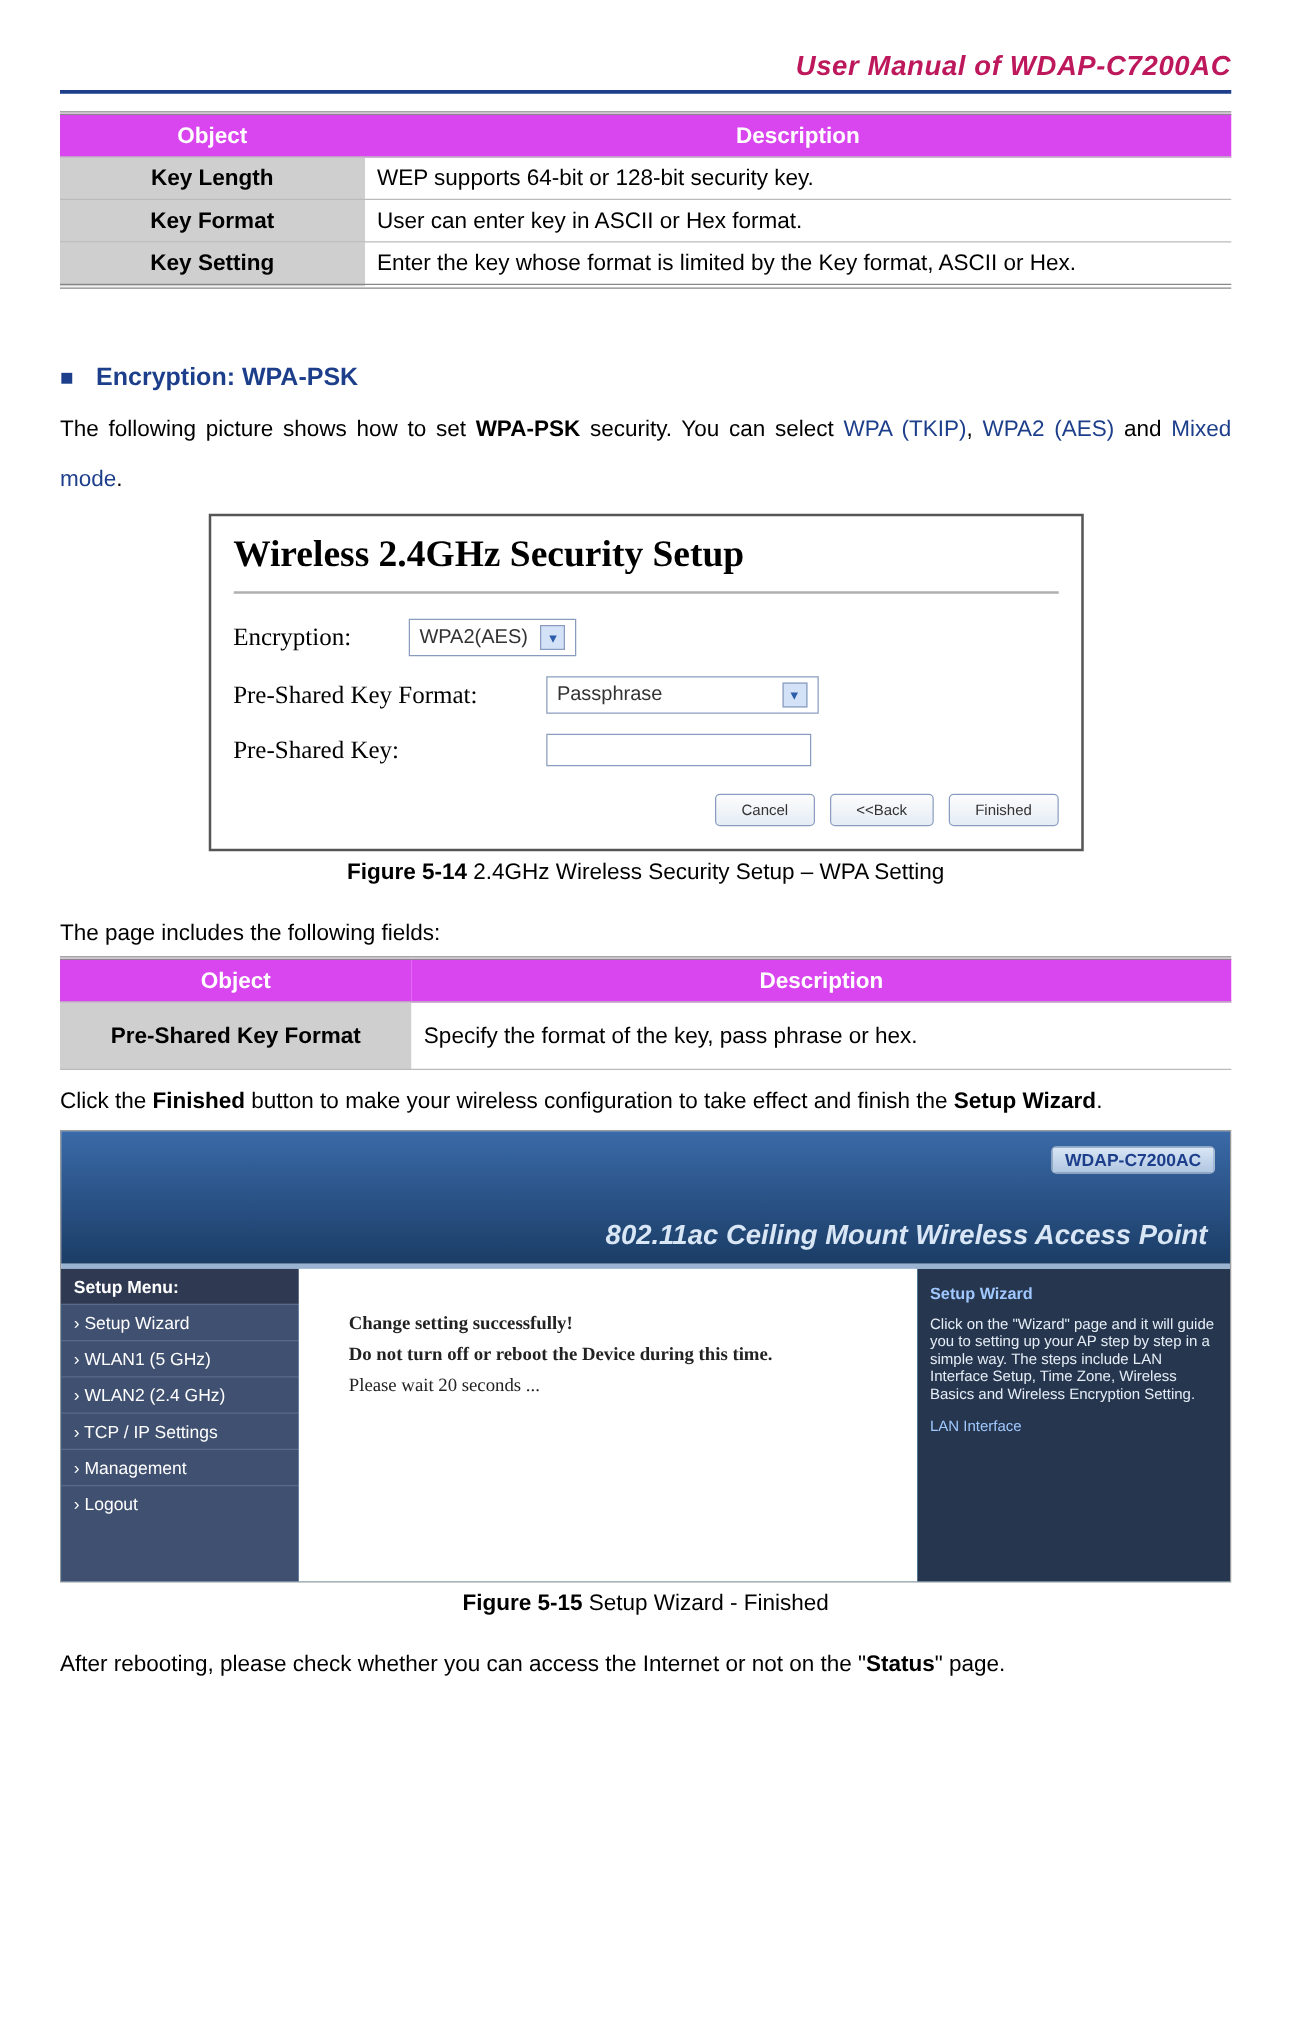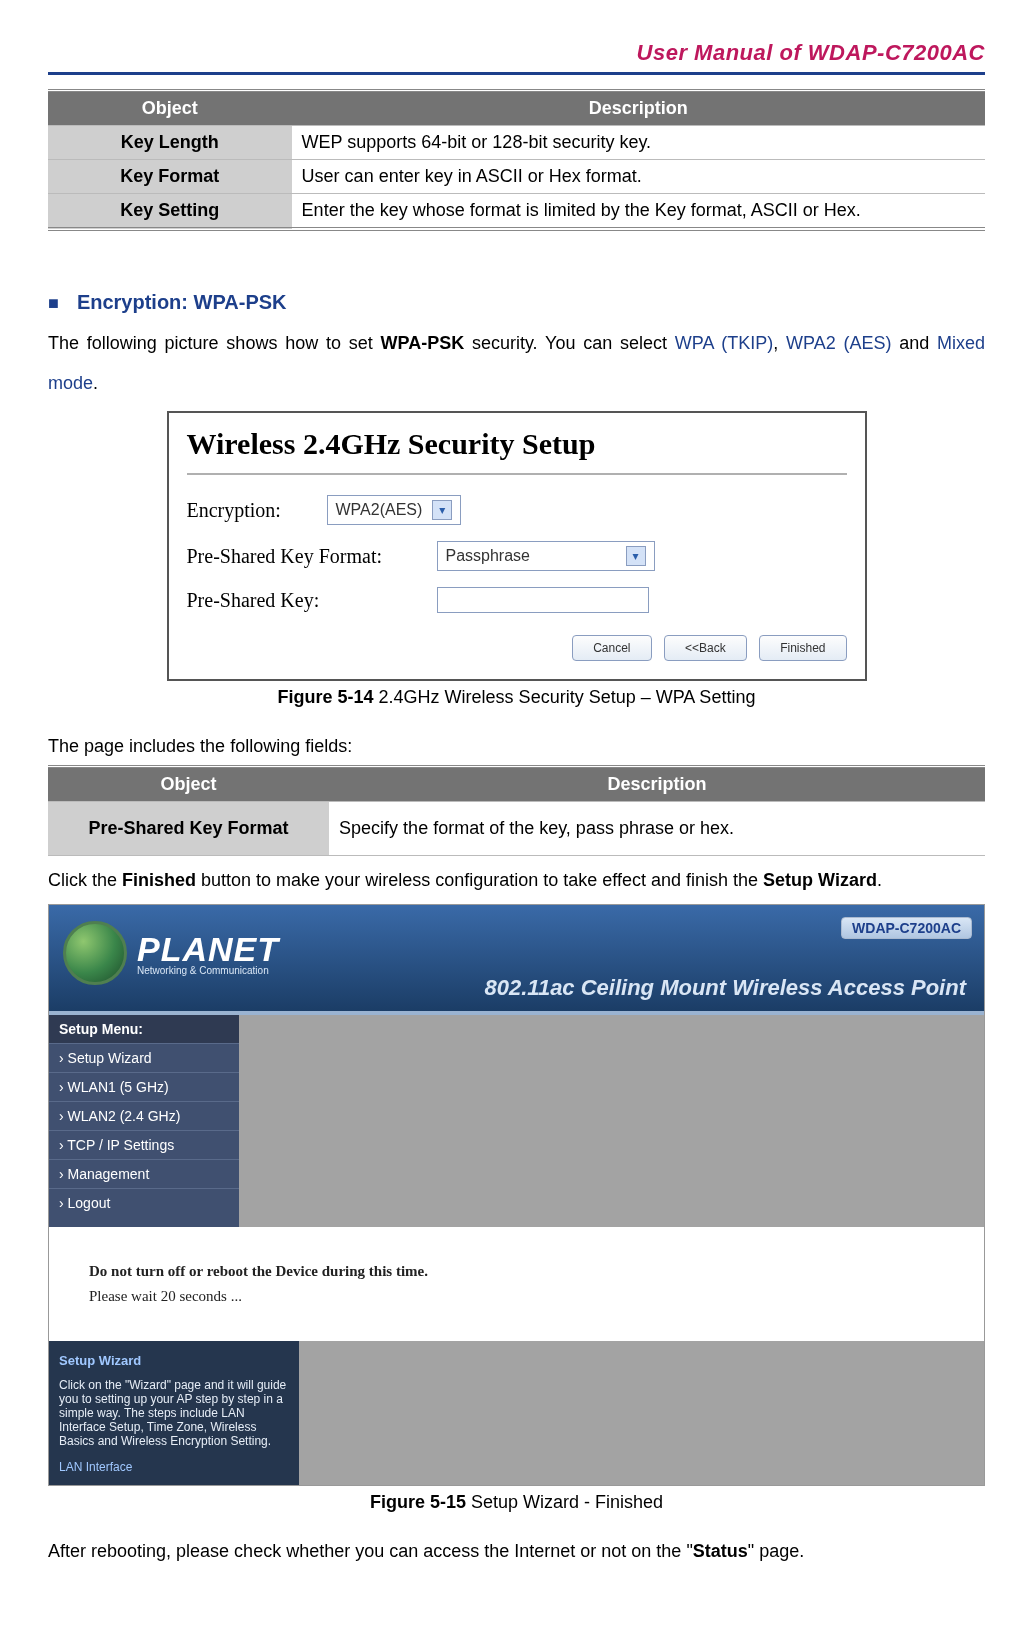--- a/index.html
+++ b/index.html
@@ -23,21 +23,21 @@
     border: none;
     border-top: 3px solid #1d3f8b;
     margin: 6px 0 14px 0;
   }
   table.def-table {
     width: 100%;
     border-collapse: collapse;
     font-size: 18px;
   }
   table.def-table th {
-    background: #737373;
+    background: #d946ef;
     color: #fff;
     font-weight: bold;
     padding: 6px 8px;
     text-align: center;
   }
   table.def-table th.obj { width: 26%; }
   table.def-table td {
     padding: 6px 10px;
     border-top: 1px solid #bbb;
     border-bottom: 1px solid #bbb;
@@ -146,21 +146,21 @@
     position:absolute; right:18px; bottom:10px;
     font-style:italic; font-weight:bold; font-size:22px; color:#d9e6f5;
   }
   .wide-header .badge {
     position:absolute; right:12px; top:12px;
     border:1px solid #aabad1; border-radius:4px;
     background:linear-gradient(#d9e6f5,#b0c6e1);
     color:#1d3f8b;
     padding:2px 10px; font-weight:bold; font-size:14px;
   }
-  .wide-body { display:flex; background:#a3a3a3; min-height:250px;flex-direction:column;}
+  .wide-body { display:flex; background:#0369a1; min-height:250px;}
   .wide-side { width:190px; background:#405070; color:#fff; font-size:14px; padding-bottom:10px;}
   .wide-side .side-title { background:#2f3a52; padding:6px 10px; font-weight:bold; font-size:14px;}
   .wide-side .side-item { border-top:1px solid #596a8a; padding:6px 10px; font-size:14px;}
   .wide-main { flex:1; background:#fff; padding:28px 40px; font-family:"Times New Roman",serif; font-size:15px; color:#222;}
   .wide-main .mline { margin:8px 0;}
   .wide-right { width:230px; background:#25364e; color:#e6edf6; font-size:12px; padding:8px 10px;}
   .wide-right .r-title { color:#a0c8ff; font-weight:bold; margin:4px 0 10px 0; font-size:13px;}
   .wide-right .r-sub { color:#a0c8ff; font-weight:normal; margin:12px 0 3px 0; font-size:12px;}
 </style>
 </head>
@@ -245,41 +245,35 @@
   </tr>
 </tbody>
   </table>
 
 <p class="body-text" style="line-height:1.4; margin-top:12px;">
   <span>Click the </span><span class="b">Finished</span><span> button to make your wireless configuration to take effect and finish the </span><span class="b">Setup Wizard</span><span>.</span>
 </p>
 
 <div class="wide-figure">
   <div class="wide-header">
-    <div class="logo-wrap">
-      <div class="planet-globe"></div>
-      <div>
-        <div class="planet-text">PLANET</div>
-        <div class="planet-sub">Networking &amp; Communication</div>
-      </div>
-    </div>
     <div class="badge">WDAP-C7200AC</div>
     <div class="right-text">802.11ac Ceiling Mount Wireless Access Point</div>
   </div>
   <div class="wide-body">
     <div class="wide-side">
       <div class="side-title">Setup Menu:</div>
       <div class="side-item">›  Setup Wizard</div>
       <div class="side-item">›  WLAN1 (5 GHz)</div>
       <div class="side-item">›  WLAN2 (2.4 GHz)</div>
       <div class="side-item">›  TCP / IP  Settings</div>
       <div class="side-item">›  Management</div>
       <div class="side-item">›  Logout</div>
     </div>
     <div class="wide-main">
+      <div class="mline" style="font-weight:bold;">Change setting successfully!</div>
       <div class="mline" style="font-weight:bold;">Do not turn off or reboot the Device during this time.</div>
       <div class="mline">Please wait 20 seconds ...</div>
     </div>
     <div class="wide-right">
       <div class="r-title">Setup Wizard</div>
       <div>Click on the "Wizard" page and it will guide you to setting up your AP step by step in a simple way. The steps include LAN Interface Setup, Time Zone, Wireless Basics and Wireless Encryption Setting.</div>
       <div class="r-sub">LAN Interface</div>
     </div>
   </div>
 </div>

